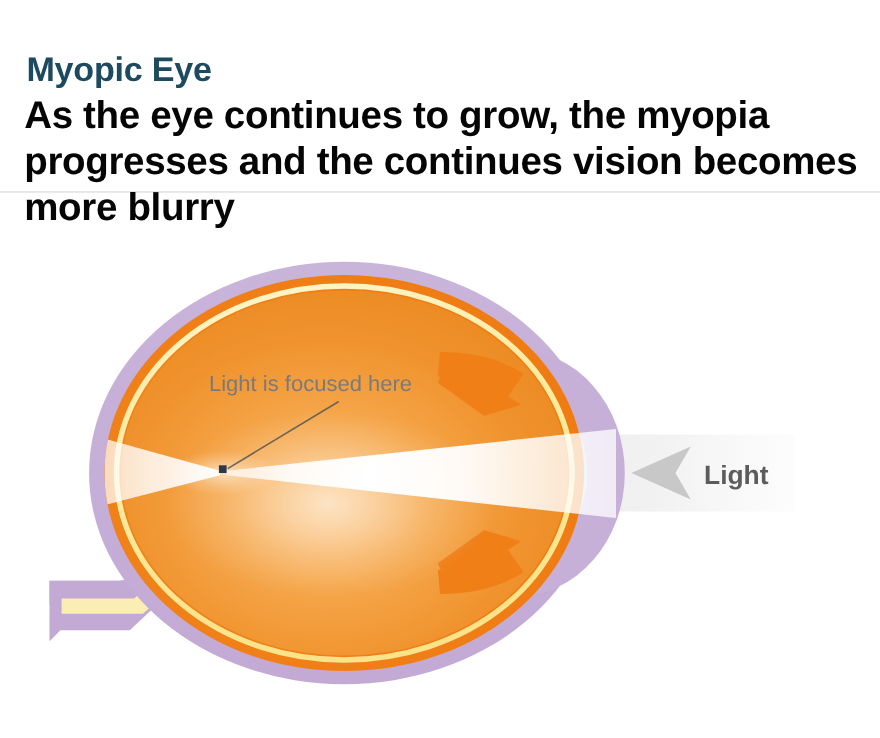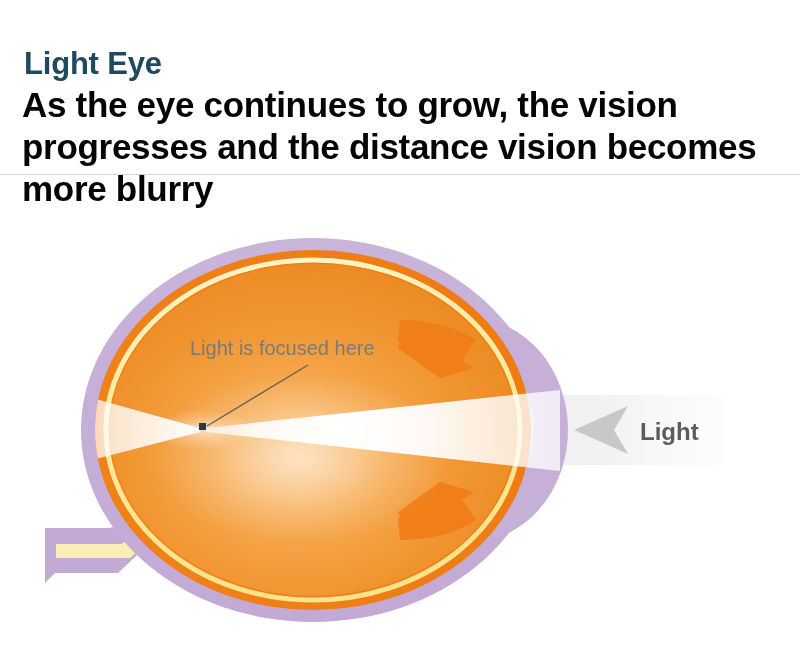--- a/index.html
+++ b/index.html
@@ -73,23 +73,23 @@
     font-family: "Liberation Sans", "DejaVu Sans", sans-serif;
   }
 </style>
 </head>
 <body>
 
 <div id="header-block">
 
   <div id="header-divider"></div>
 
-  <div id="page-title">Light Eye</div>
-
-  <div id="description-text">As the eye continues to grow, the vision progresses and the distance vision becomes more blurry</div>
+  <div id="page-title">Myopic Eye</div>
+
+  <div id="description-text">As the eye continues to grow, the myopia progresses and the continues vision becomes more blurry</div>
 </div>
 
 <div id="eye-diagram">
   <svg width="800" height="443" viewBox="0 0 800 443" xmlns="http://www.w3.org/2000/svg">
     <defs>
 
       <radialGradient id="gradOrangeBody" cx="0.46" cy="0.58" r="0.62">
         <stop offset="0%" stop-color="#fbc583"></stop>
         <stop offset="38%" stop-color="#f5a64a"></stop>
         <stop offset="72%" stop-color="#f0932e"></stop>

